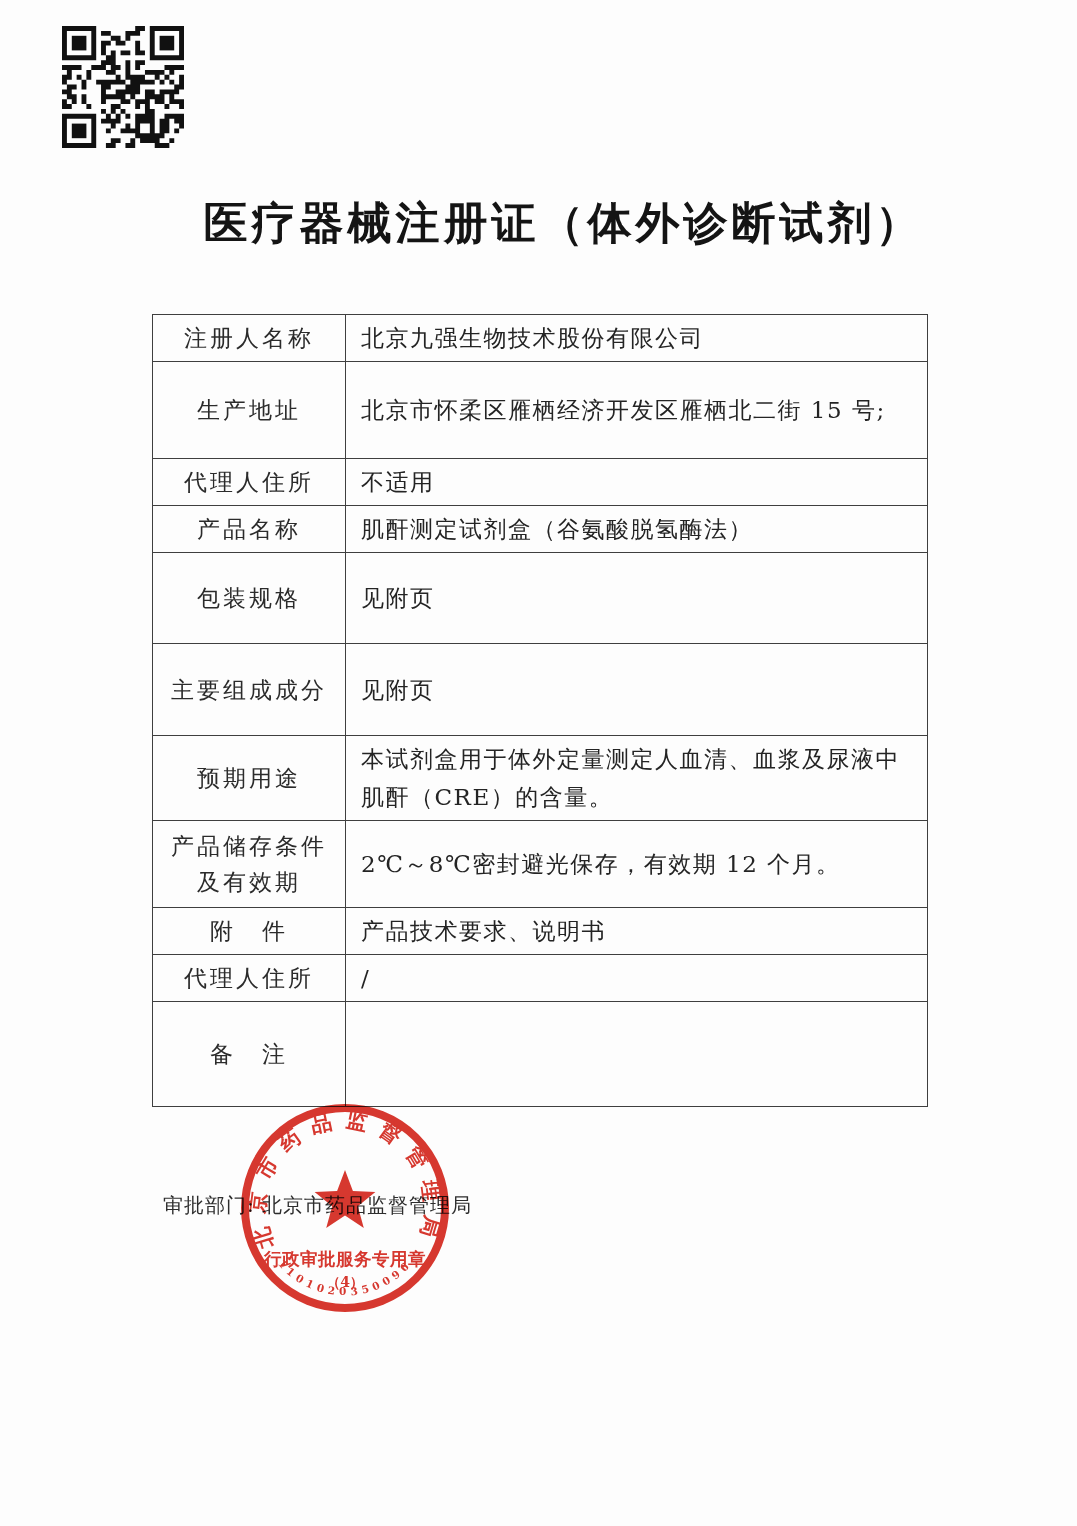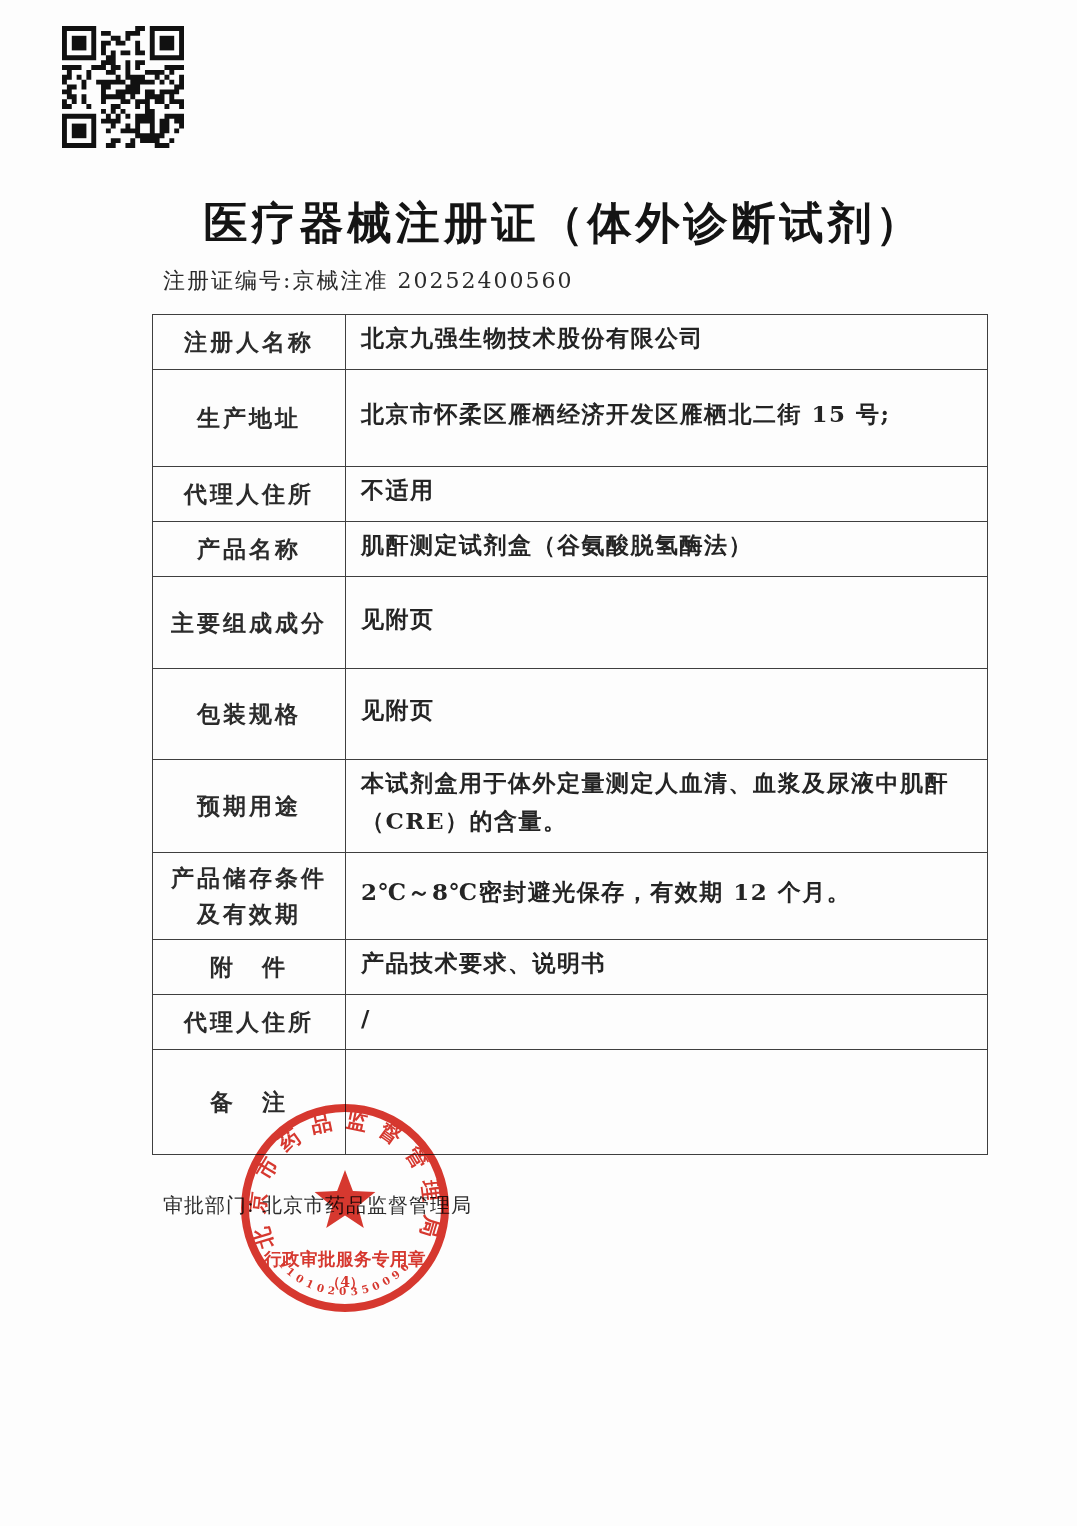--- a/index.html
+++ b/index.html
@@ -49,40 +49,39 @@
     top: 266px;
     font-size: 22px;
     letter-spacing: 2px;
     color: #2b2b2b;
   }
   
   table.cert {
     position: absolute;
     left: 152px;
     top: 314px;
-    width: 836px;
+    width: 776px;
     border-collapse: collapse;
     table-layout: fixed;
-    font-weight: bold;
   }
   table.cert td {
     border: 1.6px solid #3f3f3f;
     vertical-align: middle;
     font-size: 23px;
   }
   td.c-label {
     width: 193px;
     text-align: center;
     letter-spacing: 3px;
     white-space: pre-line;
     line-height: 36px;
     color: #2b2b2b;
   }
   td.c-value {
-    padding: 4px 14px 12px 15px;
+    padding: 4px 14px 4px 15px;
     letter-spacing: 1.5px;
     line-height: 38px;
     color: #242424;
   }
   
   .approval {
     position: absolute;
     left: 163px;
     top: 1192px;
     font-size: 20px;
@@ -128,46 +127,45 @@
         <rect x="9.8" y="97.6" width="14.6" height="14.6"></rect>
       </g>
       <g fill="#111111" id="qr-modules">
           <path d="M73.20 0.00h4.88v4.88h-4.88zM78.08 0.00h4.88v4.88h-4.88zM39.04 4.88h4.88v4.88h-4.88zM43.92 4.88h4.88v4.88h-4.88zM63.44 4.88h4.88v4.88h-4.88zM68.32 4.88h4.88v4.88h-4.88zM73.20 4.88h4.88v4.88h-4.88zM48.80 9.76h4.88v4.88h-4.88zM53.68 9.76h4.88v4.88h-4.88zM63.44 9.76h4.88v4.88h-4.88zM39.04 14.64h4.88v4.88h-4.88zM43.92 14.64h4.88v4.88h-4.88zM53.68 14.64h4.88v4.88h-4.88zM58.56 14.64h4.88v4.88h-4.88zM73.20 14.64h4.88v4.88h-4.88zM39.04 19.52h4.88v4.88h-4.88zM73.20 19.52h4.88v4.88h-4.88zM39.04 24.40h4.88v4.88h-4.88zM48.80 24.40h4.88v4.88h-4.88zM58.56 24.40h4.88v4.88h-4.88zM63.44 24.40h4.88v4.88h-4.88zM73.20 24.40h4.88v4.88h-4.88zM78.08 24.40h4.88v4.88h-4.88zM43.92 29.28h4.88v4.88h-4.88zM48.80 29.28h4.88v4.88h-4.88zM39.04 34.16h4.88v4.88h-4.88zM43.92 34.16h4.88v4.88h-4.88zM48.80 34.16h4.88v4.88h-4.88zM63.44 34.16h4.88v4.88h-4.88zM73.20 34.16h4.88v4.88h-4.88zM78.08 34.16h4.88v4.88h-4.88zM0.00 39.04h4.88v4.88h-4.88zM4.88 39.04h4.88v4.88h-4.88zM9.76 39.04h4.88v4.88h-4.88zM14.64 39.04h4.88v4.88h-4.88zM29.28 39.04h4.88v4.88h-4.88zM34.16 39.04h4.88v4.88h-4.88zM39.04 39.04h4.88v4.88h-4.88zM48.80 39.04h4.88v4.88h-4.88zM53.68 39.04h4.88v4.88h-4.88zM63.44 39.04h4.88v4.88h-4.88zM73.20 39.04h4.88v4.88h-4.88zM102.48 39.04h4.88v4.88h-4.88zM107.36 39.04h4.88v4.88h-4.88zM112.24 39.04h4.88v4.88h-4.88zM117.12 39.04h4.88v4.88h-4.88zM4.88 43.92h4.88v4.88h-4.88zM24.40 43.92h4.88v4.88h-4.88zM43.92 43.92h4.88v4.88h-4.88zM48.80 43.92h4.88v4.88h-4.88zM63.44 43.92h4.88v4.88h-4.88zM82.96 43.92h4.88v4.88h-4.88zM87.84 43.92h4.88v4.88h-4.88zM92.72 43.92h4.88v4.88h-4.88zM97.60 43.92h4.88v4.88h-4.88zM107.36 43.92h4.88v4.88h-4.88zM0.00 48.80h4.88v4.88h-4.88zM4.88 48.80h4.88v4.88h-4.88zM14.64 48.80h4.88v4.88h-4.88zM24.40 48.80h4.88v4.88h-4.88zM53.68 48.80h4.88v4.88h-4.88zM63.44 48.80h4.88v4.88h-4.88zM68.32 48.80h4.88v4.88h-4.88zM73.20 48.80h4.88v4.88h-4.88zM78.08 48.80h4.88v4.88h-4.88zM92.72 48.80h4.88v4.88h-4.88zM102.48 48.80h4.88v4.88h-4.88zM117.12 48.80h4.88v4.88h-4.88zM0.00 53.68h4.88v4.88h-4.88zM19.52 53.68h4.88v4.88h-4.88zM34.16 53.68h4.88v4.88h-4.88zM39.04 53.68h4.88v4.88h-4.88zM43.92 53.68h4.88v4.88h-4.88zM48.80 53.68h4.88v4.88h-4.88zM53.68 53.68h4.88v4.88h-4.88zM58.56 53.68h4.88v4.88h-4.88zM68.32 53.68h4.88v4.88h-4.88zM73.20 53.68h4.88v4.88h-4.88zM78.08 53.68h4.88v4.88h-4.88zM82.96 53.68h4.88v4.88h-4.88zM87.84 53.68h4.88v4.88h-4.88zM97.60 53.68h4.88v4.88h-4.88zM107.36 53.68h4.88v4.88h-4.88zM117.12 53.68h4.88v4.88h-4.88zM4.88 58.56h4.88v4.88h-4.88zM9.76 58.56h4.88v4.88h-4.88zM19.52 58.56h4.88v4.88h-4.88zM39.04 58.56h4.88v4.88h-4.88zM43.92 58.56h4.88v4.88h-4.88zM63.44 58.56h4.88v4.88h-4.88zM68.32 58.56h4.88v4.88h-4.88zM73.20 58.56h4.88v4.88h-4.88zM112.24 58.56h4.88v4.88h-4.88zM117.12 58.56h4.88v4.88h-4.88zM0.00 63.44h4.88v4.88h-4.88zM4.88 63.44h4.88v4.88h-4.88zM39.04 63.44h4.88v4.88h-4.88zM53.68 63.44h4.88v4.88h-4.88zM58.56 63.44h4.88v4.88h-4.88zM63.44 63.44h4.88v4.88h-4.88zM68.32 63.44h4.88v4.88h-4.88zM73.20 63.44h4.88v4.88h-4.88zM82.96 63.44h4.88v4.88h-4.88zM87.84 63.44h4.88v4.88h-4.88zM97.60 63.44h4.88v4.88h-4.88zM102.48 63.44h4.88v4.88h-4.88zM107.36 63.44h4.88v4.88h-4.88zM112.24 63.44h4.88v4.88h-4.88zM4.88 68.32h4.88v4.88h-4.88zM9.76 68.32h4.88v4.88h-4.88zM19.52 68.32h4.88v4.88h-4.88zM39.04 68.32h4.88v4.88h-4.88zM43.92 68.32h4.88v4.88h-4.88zM48.80 68.32h4.88v4.88h-4.88zM53.68 68.32h4.88v4.88h-4.88zM58.56 68.32h4.88v4.88h-4.88zM68.32 68.32h4.88v4.88h-4.88zM82.96 68.32h4.88v4.88h-4.88zM87.84 68.32h4.88v4.88h-4.88zM92.72 68.32h4.88v4.88h-4.88zM97.60 68.32h4.88v4.88h-4.88zM107.36 68.32h4.88v4.88h-4.88zM0.00 73.20h4.88v4.88h-4.88zM9.76 73.20h4.88v4.88h-4.88zM19.52 73.20h4.88v4.88h-4.88zM39.04 73.20h4.88v4.88h-4.88zM58.56 73.20h4.88v4.88h-4.88zM63.44 73.20h4.88v4.88h-4.88zM73.20 73.20h4.88v4.88h-4.88zM78.08 73.20h4.88v4.88h-4.88zM82.96 73.20h4.88v4.88h-4.88zM92.72 73.20h4.88v4.88h-4.88zM97.60 73.20h4.88v4.88h-4.88zM107.36 73.20h4.88v4.88h-4.88zM112.24 73.20h4.88v4.88h-4.88zM117.12 73.20h4.88v4.88h-4.88zM0.00 78.08h4.88v4.88h-4.88zM4.88 78.08h4.88v4.88h-4.88zM24.40 78.08h4.88v4.88h-4.88zM48.80 78.08h4.88v4.88h-4.88zM53.68 78.08h4.88v4.88h-4.88zM73.20 78.08h4.88v4.88h-4.88zM82.96 78.08h4.88v4.88h-4.88zM102.48 78.08h4.88v4.88h-4.88zM117.12 78.08h4.88v4.88h-4.88zM39.04 82.96h4.88v4.88h-4.88zM48.80 82.96h4.88v4.88h-4.88zM58.56 82.96h4.88v4.88h-4.88zM82.96 82.96h4.88v4.88h-4.88zM87.84 82.96h4.88v4.88h-4.88zM43.92 87.84h4.88v4.88h-4.88zM53.68 87.84h4.88v4.88h-4.88zM63.44 87.84h4.88v4.88h-4.88zM73.20 87.84h4.88v4.88h-4.88zM78.08 87.84h4.88v4.88h-4.88zM82.96 87.84h4.88v4.88h-4.88zM87.84 87.84h4.88v4.88h-4.88zM102.48 87.84h4.88v4.88h-4.88zM107.36 87.84h4.88v4.88h-4.88zM112.24 87.84h4.88v4.88h-4.88zM117.12 87.84h4.88v4.88h-4.88zM39.04 92.72h4.88v4.88h-4.88zM43.92 92.72h4.88v4.88h-4.88zM48.80 92.72h4.88v4.88h-4.88zM53.68 92.72h4.88v4.88h-4.88zM73.20 92.72h4.88v4.88h-4.88zM78.08 92.72h4.88v4.88h-4.88zM82.96 92.72h4.88v4.88h-4.88zM87.84 92.72h4.88v4.88h-4.88zM97.60 92.72h4.88v4.88h-4.88zM102.48 92.72h4.88v4.88h-4.88zM112.24 92.72h4.88v4.88h-4.88zM117.12 92.72h4.88v4.88h-4.88zM48.80 97.60h4.88v4.88h-4.88zM63.44 97.60h4.88v4.88h-4.88zM73.20 97.60h4.88v4.88h-4.88zM87.84 97.60h4.88v4.88h-4.88zM97.60 97.60h4.88v4.88h-4.88zM102.48 97.60h4.88v4.88h-4.88zM117.12 97.60h4.88v4.88h-4.88zM43.92 102.48h4.88v4.88h-4.88zM58.56 102.48h4.88v4.88h-4.88zM63.44 102.48h4.88v4.88h-4.88zM68.32 102.48h4.88v4.88h-4.88zM73.20 102.48h4.88v4.88h-4.88zM87.84 102.48h4.88v4.88h-4.88zM97.60 102.48h4.88v4.88h-4.88zM102.48 102.48h4.88v4.88h-4.88zM112.24 102.48h4.88v4.88h-4.88zM73.20 107.36h4.88v4.88h-4.88zM78.08 107.36h4.88v4.88h-4.88zM82.96 107.36h4.88v4.88h-4.88zM87.84 107.36h4.88v4.88h-4.88zM92.72 107.36h4.88v4.88h-4.88zM97.60 107.36h4.88v4.88h-4.88zM48.80 112.24h4.88v4.88h-4.88zM53.68 112.24h4.88v4.88h-4.88zM68.32 112.24h4.88v4.88h-4.88zM78.08 112.24h4.88v4.88h-4.88zM82.96 112.24h4.88v4.88h-4.88zM87.84 112.24h4.88v4.88h-4.88zM92.72 112.24h4.88v4.88h-4.88zM107.36 112.24h4.88v4.88h-4.88zM43.92 117.12h4.88v4.88h-4.88zM48.80 117.12h4.88v4.88h-4.88zM63.44 117.12h4.88v4.88h-4.88zM68.32 117.12h4.88v4.88h-4.88zM92.72 117.12h4.88v4.88h-4.88zM97.60 117.12h4.88v4.88h-4.88zM102.48 117.12h4.88v4.88h-4.88z"></path>
         </g>
     </svg>
   </div>
 
   <div class="title2">医疗器械注册证（体外诊断试剂）</div>
 
-  <div class="regline"><span>注册证编号:</span><span>京械注准 20252400560</span></div>
 
   <table class="cert">
     <tbody>
       <tr style="height:43px">
         <td class="c-label">注册人名称</td>
         <td class="c-value">北京九强生物技术股份有限公司</td>
       </tr>
       <tr style="height:97px">
         <td class="c-label">生产地址</td>
         <td class="c-value">北京市怀柔区雁栖经济开发区雁栖北二街 15 号;</td>
       </tr>
       <tr style="height:43px">
         <td class="c-label">代理人住所</td>
         <td class="c-value">不适用</td>
       </tr>
       <tr style="height:41px">
         <td class="c-label">产品名称</td>
         <td class="c-value">肌酐测定试剂盒（谷氨酸脱氢酶法）</td>
       </tr>
+      <tr style="height:91px">
+        <td class="c-label">包装规格</td>
+        <td class="c-value">见附页</td>
+      </tr>
       <tr style="height:92px">
         <td class="c-label">主要组成成分</td>
-        <td class="c-value">见附页</td>
-      </tr>
-      <tr style="height:91px">
-        <td class="c-label">包装规格</td>
         <td class="c-value">见附页</td>
       </tr>
       <tr style="height:82px">
         <td class="c-label">预期用途</td>
         <td class="c-value">本试剂盒用于体外定量测定人血清、血浆及尿液中肌酐（CRE）的含量。</td>
       </tr>
       <tr style="height:87px">
         <td class="c-label">产品储存条件
 及有效期</td>
         <td class="c-value">2℃～8℃密封避光保存，有效期 12 个月。</td>

